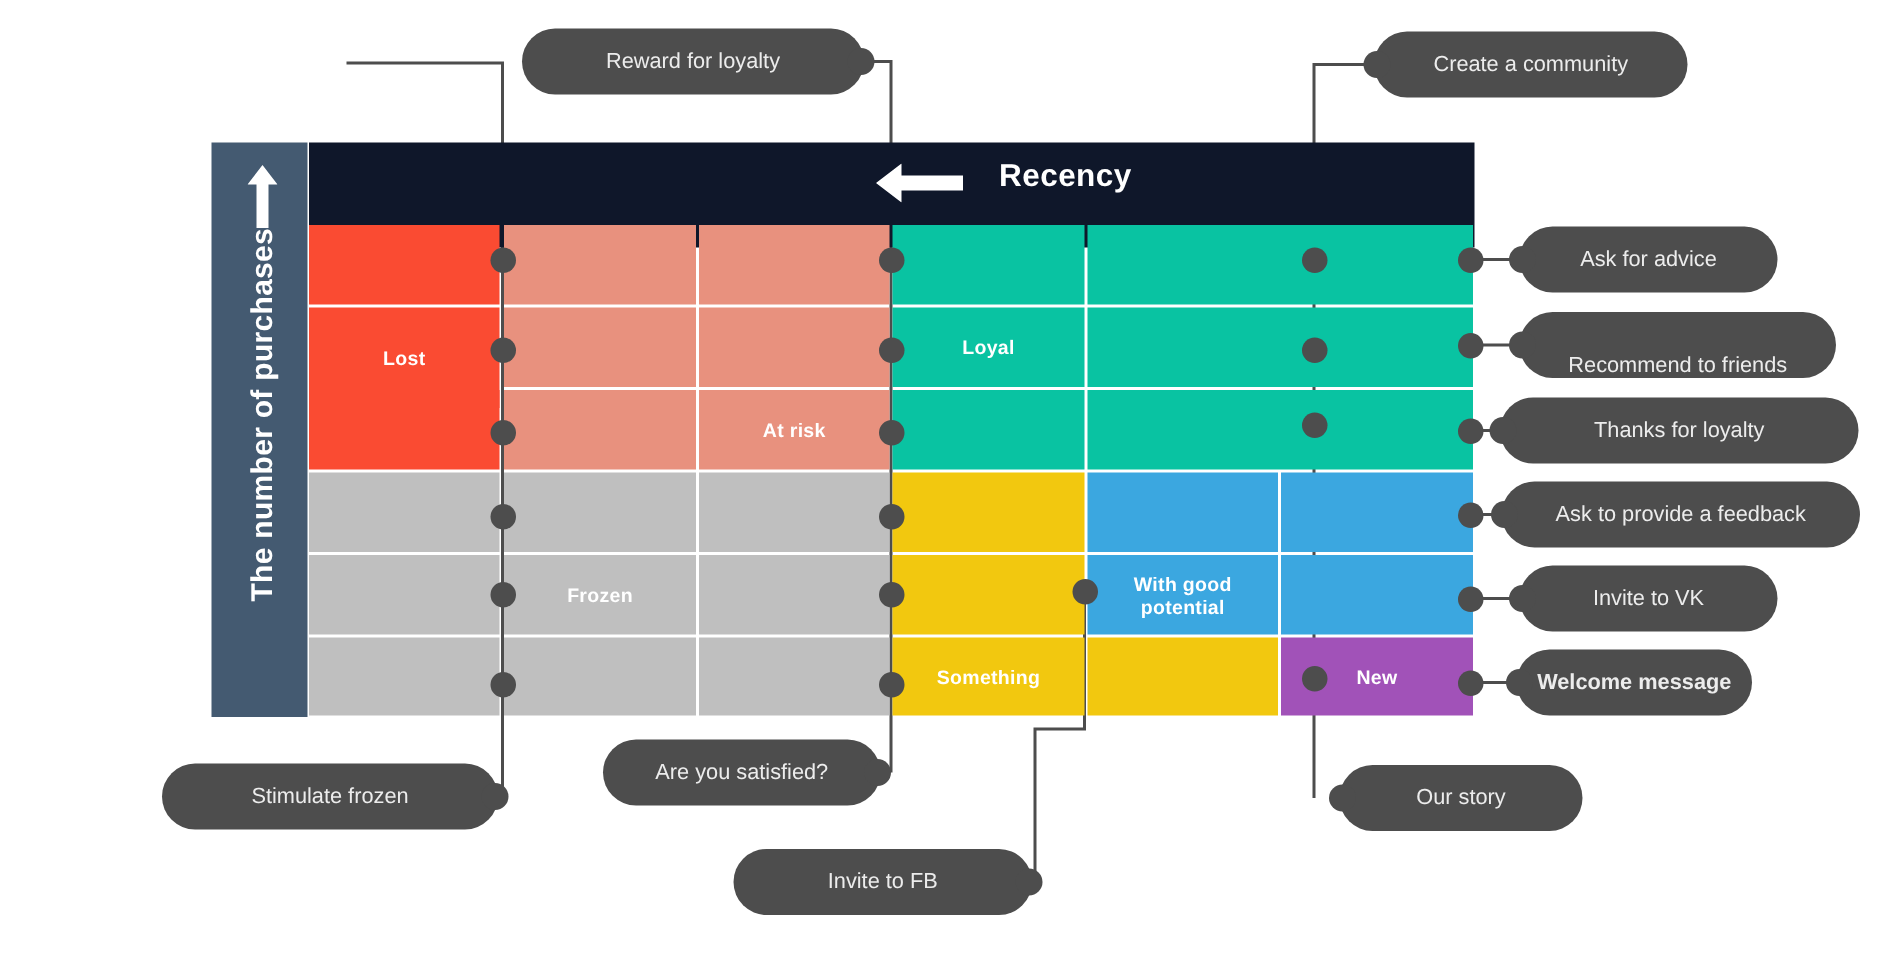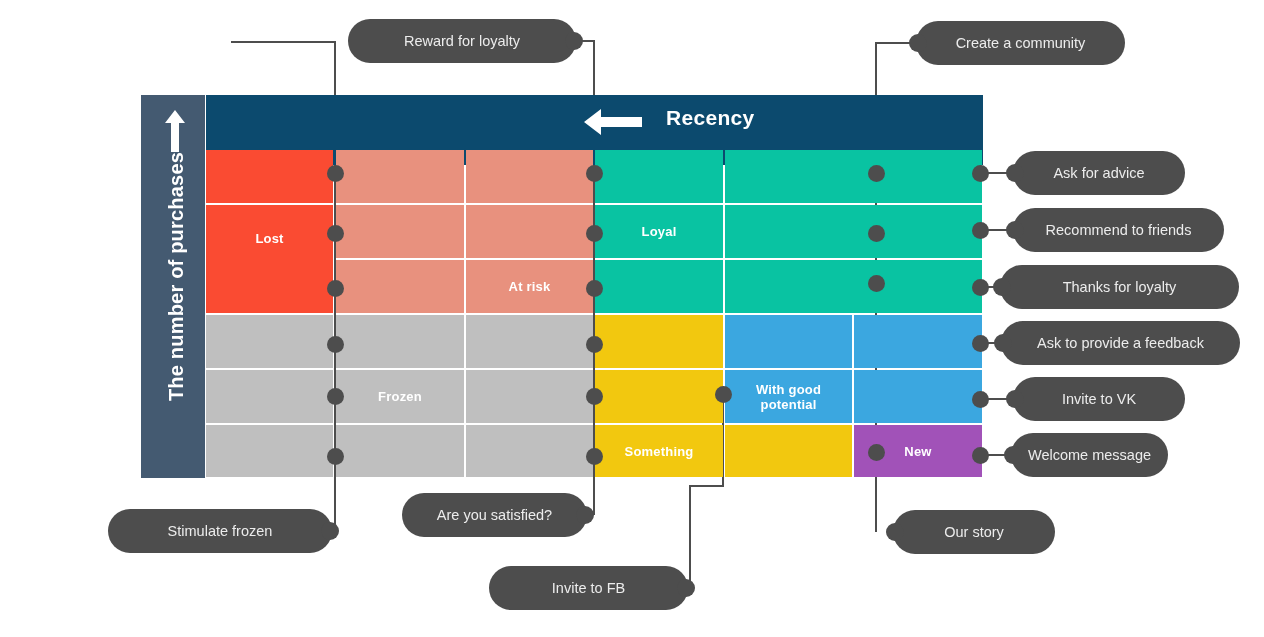--- a/index.html
+++ b/index.html
@@ -26,21 +26,21 @@
     position:absolute;left:-130px;top:170px;width:330px;
     transform:rotate(-90deg);
     text-align:center;
     color:#ffffff;font-size:20px;font-weight:bold;
     letter-spacing:.2px;white-space:nowrap;
   }
   .grid-area{position:absolute;left:65px;top:0;width:777px;height:383px;}
 
   .header{
     position:absolute;left:0;top:0;width:777px;height:70px;
-    background:#0c4a6e;
+    background:#0f172a;
   }
   .header-arrow{position:absolute;left:378px;top:14px;width:58px;height:26px;}
   .header-title{
     position:absolute;left:460px;top:11px;
     color:#ffffff;font-size:21px;font-weight:bold;letter-spacing:.3px;
   }
 
   .cells{position:absolute;left:0;top:54px;width:777px;height:329px;}
   .cell{
     position:absolute;box-sizing:border-box;
@@ -199,41 +199,41 @@
   <div class="pill nub-left" style="left:916px;top:21px;width:209px;">
     <span>Create a community</span>
     <span class="nub"></span>
   </div>
 
   <div class="pill nub-left" style="left:1013px;top:151px;width:172px;">
     <span>Ask for advice</span>
     <span class="nub"></span>
   </div>
 
-  <div class="pill nub-left" style="left:1013px;top:208px;width:211px;">
+  <div class="pill nub-left" style="left:1013px;top:208px;width:211px;align-items:flex-end;">
     <span>Recommend to friends</span>
     <span class="nub"></span>
   </div>
 
   <div class="pill nub-left" style="left:1000px;top:265px;width:239px;">
     <span>Thanks for loyalty</span>
     <span class="nub"></span>
   </div>
 
   <div class="pill nub-left" style="left:1001px;top:321px;width:239px;">
     <span>Ask to provide a feedback</span>
     <span class="nub"></span>
   </div>
 
   <div class="pill nub-left" style="left:1013px;top:377px;width:172px;">
     <span>Invite to VK</span>
     <span class="nub"></span>
   </div>
 
-  <div class="pill nub-left" style="left:1011px;top:433px;width:157px;">
+  <div class="pill nub-left" style="left:1011px;top:433px;width:157px;font-weight:bold;">
     <span>Welcome message</span>
     <span class="nub"></span>
   </div>
 
   <div class="pill nub-right" style="left:108px;top:509px;width:224px;">
     <span>Stimulate frozen</span>
     <span class="nub"></span>
   </div>
 
   <div class="pill nub-right" style="left:402px;top:493px;width:185px;">

